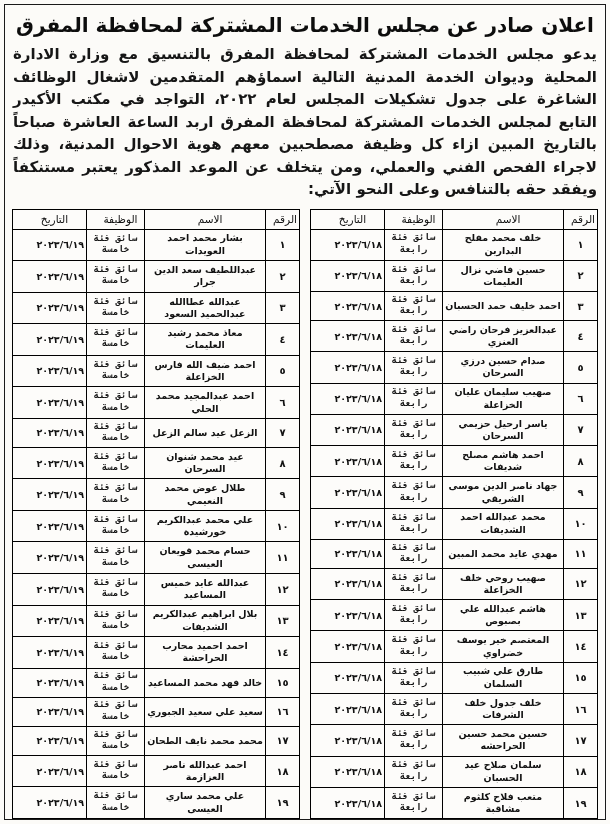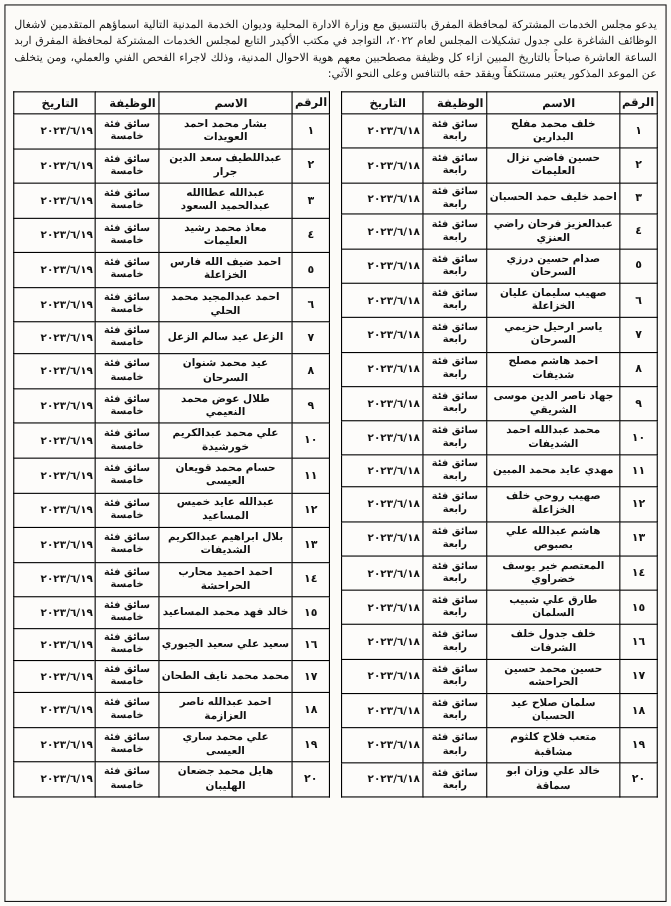--- a/index.html
+++ b/index.html
@@ -25,22 +25,22 @@
   .page-title {
     margin: 2px 0 6px 0;
     text-align: center;
     font-size: 20px;
     font-weight: 900;
     letter-spacing: 0.5px;
     color: #0d0d0d;
   }
   .intro {
     margin: 4px 1px 8px 1px;
-    font-size: 10px;
-    font-weight: normal;
+    font-size: 15px;
+    font-weight: bold;
     line-height: 1.5;
     text-align: justify;
     color: #161616;
   }
   .tables {
     display: flex;
     gap: 10px;
     align-items: stretch;
   }
   .table-block { flex: 1; min-width: 0; }
@@ -60,39 +60,40 @@
   }
   th, td {
     border: 1px solid #000;
     text-align: center;
     vertical-align: middle;
     padding: 1px 2px;
     overflow: hidden;
   }
   th {
     font-size: 10.5px;
-    font-weight: bold;
+    font-weight: normal;
     height: 20px;
     padding-left: 12px;
   }
   td { font-weight: bold; }
   .cell-number { font-size: 10px; }
   .cell-name   { font-size: 9.5px; line-height: 1.3; letter-spacing: 1px; }
-  .cell-job    { font-size: 9px;  line-height: 1.25; }
+  .cell-job    { font-size: 9px;  line-height: 1.25; font-family: Liberation Mono, monospace; }
   .cell-date   { font-size: 9.5px; letter-spacing: 0.5px; padding-left: 32px; }
   col.c-num  { width: 34px; }
   col.c-name { width: auto; }
   col.c-job  { width: 58px; }
   col.c-date { width: 74px; }
 </style>
 </head>
 <body>
 
 <div class="page">
 
+  <h1 class="page-title">اعلان صادر عن مجلس الخدمات المشتركة لمحافظة المفرق</h1>
 
   <p class="intro">يدعو مجلس الخدمات المشتركة لمحافظة المفرق بالتنسيق مع وزارة الادارة المحلية وديوان الخدمة المدنية التالية اسماؤهم المتقدمين لاشغال الوظائف الشاغرة على جدول تشكيلات المجلس لعام ٢٠٢٢، التواجد في مكتب الأكيدر التابع لمجلس الخدمات المشتركة لمحافظة المفرق اربد الساعة العاشرة صباحاً بالتاريخ المبين ازاء كل وظيفة مصطحبين معهم هوية الاحوال المدنية، وذلك لاجراء الفحص الفني والعملي، ومن يتخلف عن الموعد المذكور يعتبر مستنكفاً ويفقد حقه بالتنافس وعلى النحو الآتي:</p>
 
   <div class="tables">
 
     <section class="table-block">
       <table>
         <colgroup>
           <col class="c-num">
             <col class="c-name">

